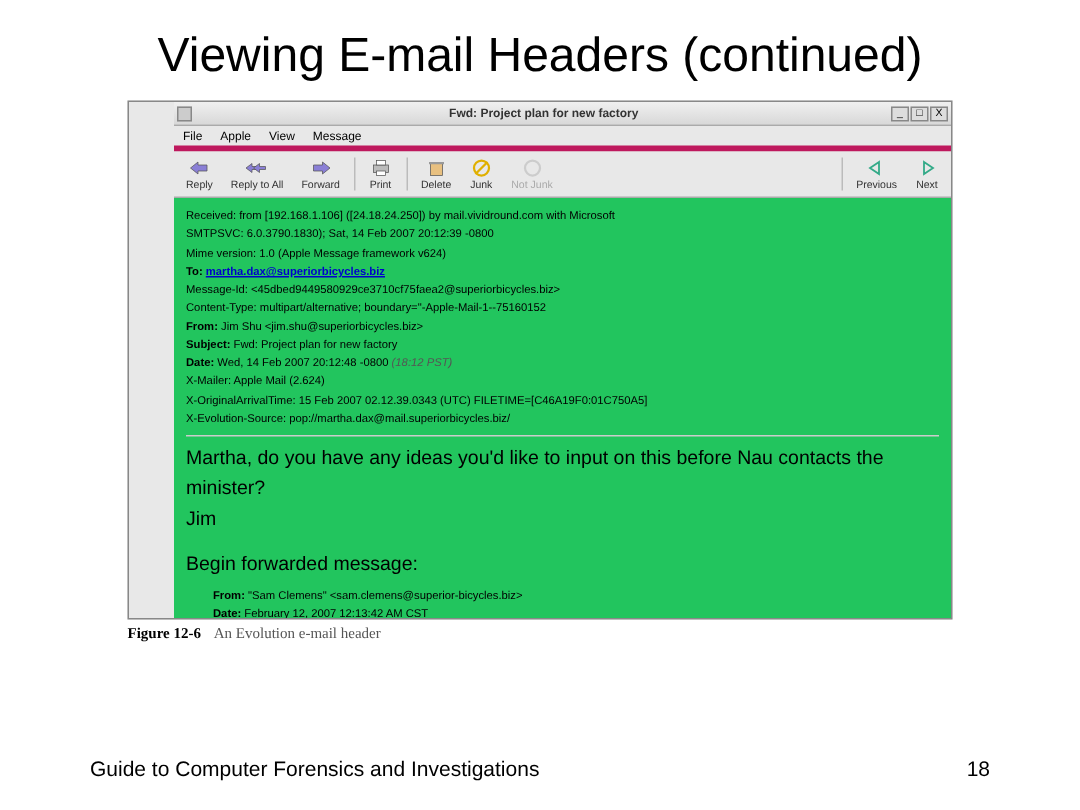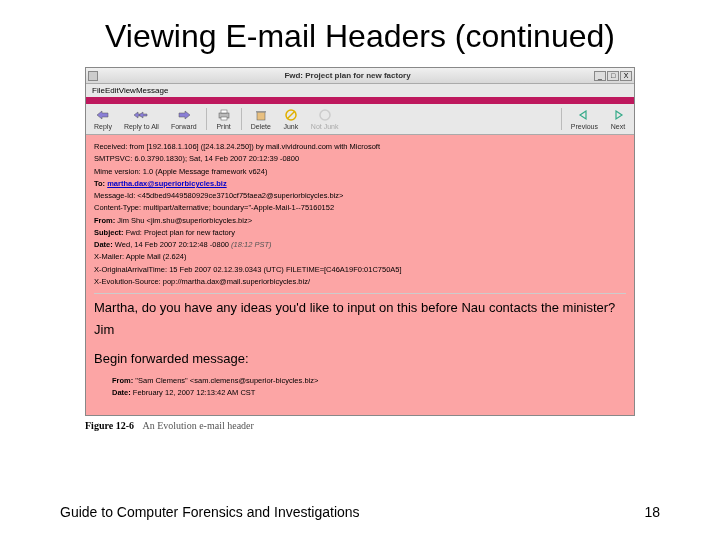--- a/index.html
+++ b/index.html
@@ -1,32 +1,32 @@
 <!DOCTYPE html>
 <html><head>
 <meta charset="utf-8">
 <style>
   * { box-sizing: border-box; margin: 0; padding: 0; }
   body { width: 720px; height: 540px; background: #fff; font-family: Arial, sans-serif; position: relative; }
   .slide-title { font-size: 32px; text-align: center; padding: 18px 0 12px 0; color: #000; }
-  .app-window { margin: 0 auto; width: 550px; border: 1px solid #888; background: #e8e8e8; font-size: 8px; }
+  .app-window { margin: 0 auto; width: 550px; border: 1px solid #888; background: #e8e8e8; font-size: 8px; padding-left: 30px; }
   .titlebar { display: flex; align-items: center; background: linear-gradient(#f0f0f0, #d8d8d8); border-bottom: 1px solid #aaa; height: 16px; padding: 0 2px; }
   .titlebar-icon { width: 10px; height: 10px; background: #ccc; margin-right: 3px; border: 1px solid #888; }
   .titlebar-title { flex: 1; text-align: center; font-size: 8px; font-weight: bold; color: #333; }
   .titlebar-btns { display: flex; gap: 1px; }
   .titlebar-btn { width: 12px; height: 10px; background: #ddd; border: 1px solid #888; font-size: 7px; line-height: 8px; text-align: center; cursor: pointer; }
-  .menubar { display: flex; padding: 2px 6px; background: #e8e8e8; border-bottom: 7px solid #be185d; font-size: 8px; }
+  .menubar { display: flex; gap: 12px; padding: 2px 6px; background: #e8e8e8; border-bottom: 4px solid #be185d; font-size: 8px; }
   .menubar span { cursor: pointer; }
   .toolbar { display: flex; background: #e8e8e8; border-bottom: 1px solid #aaa; padding: 2px; }
   .tool-btn { display: flex; flex-direction: column; align-items: center; padding: 2px 6px; cursor: pointer; font-size: 7px; color: #333; }
   .tool-btn.disabled { color: #aaa; }
   .tool-icon { width: 16px; height: 14px; margin-bottom: 1px; }
   .tool-sep { width: 1px; background: #bbb; margin: 2px 3px; }
   .tool-spacer { flex: 1; }
-  .content { background: #fca5a5; padding: 6px 8px; font-size: 7.5px; line-height: 1.5; color: #000; height: 280px; overflow: hidden; font-family: sans-serif; }
+  .content { background: #22c55e; padding: 6px 8px; font-size: 7.5px; line-height: 1.5; color: #000; height: 280px; overflow: hidden; font-family: sans-serif; }
   .hdr-line { margin-bottom: 1px; }
   .hdr-line .bold { font-weight: bold; }
   .hdr-line .link { color: #0000cc; text-decoration: underline; font-weight: bold; }
   .hdr-line .ital { font-style: italic; color: #555; }
   .body-sep { border-top: 1px solid #ccc; margin: 6px 0 4px 0; }
   .body-text { font-size: 13px; margin: 2px 0; }
   .fwd-block { margin-left: 18px; margin-top: 6px; }
   .caption { width: 550px; margin: 4px auto 0 auto; font-size: 10px; font-family: Georgia, serif; }
   .caption .fignum { font-weight: bold; }
   .caption .figtext { color: #555; margin-left: 6px; }
@@ -45,21 +45,21 @@
     <div class="titlebar-title">Fwd: Project plan for new factory</div>
     <div class="titlebar-btns">
       <div class="titlebar-btn">_</div>
       <div class="titlebar-btn">□</div>
       <div class="titlebar-btn">X</div>
     </div>
   </div>
 
   <div class="menubar">
     <span>File</span>
-    <span>Edit</span>
+    <span>Apple</span>
     <span>View</span>
     <span>Message</span>
   </div>
 
   <div class="toolbar">
     <div class="tool-btn">
       <svg class="tool-icon" viewBox="0 0 16 14">
           <path d="M2 7 L7 3 L7 5 L13 5 L13 9 L7 9 L7 11 Z" fill="#8a7fd6" stroke="#555" stroke-width="0.5"></path>
         </svg>
       <span>Reply</span>

